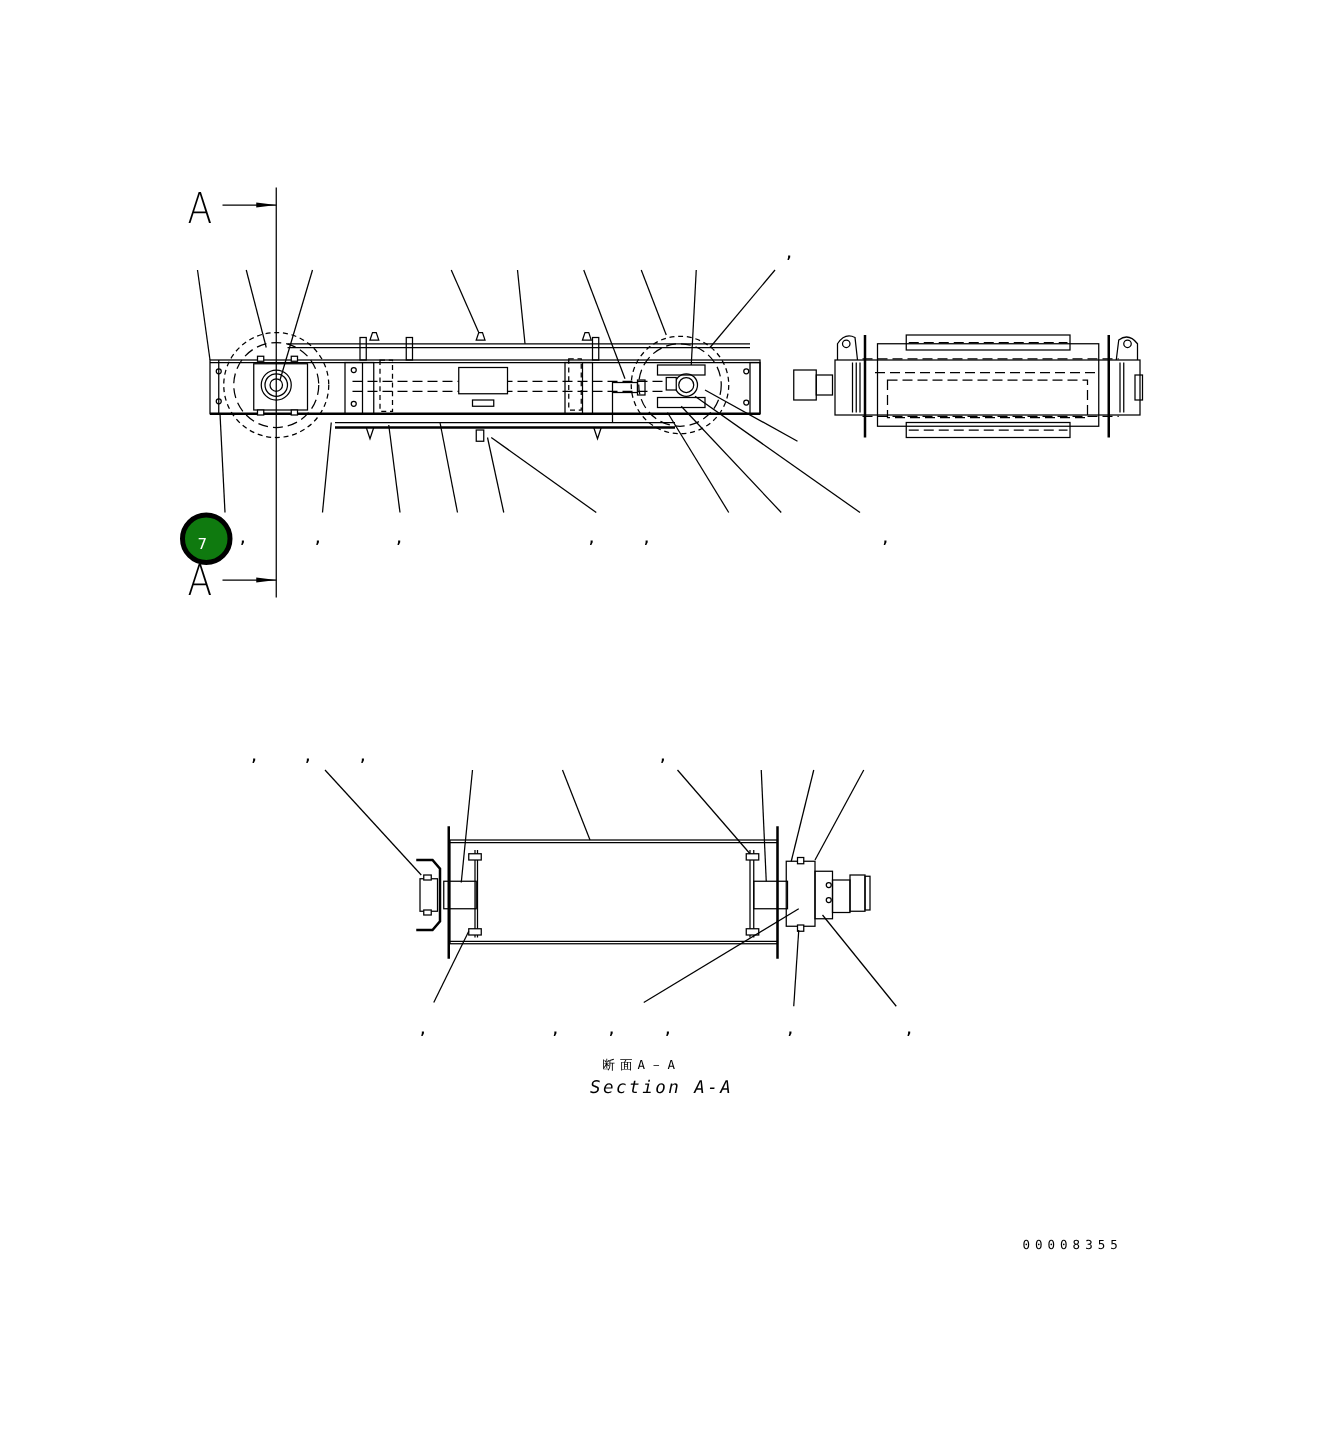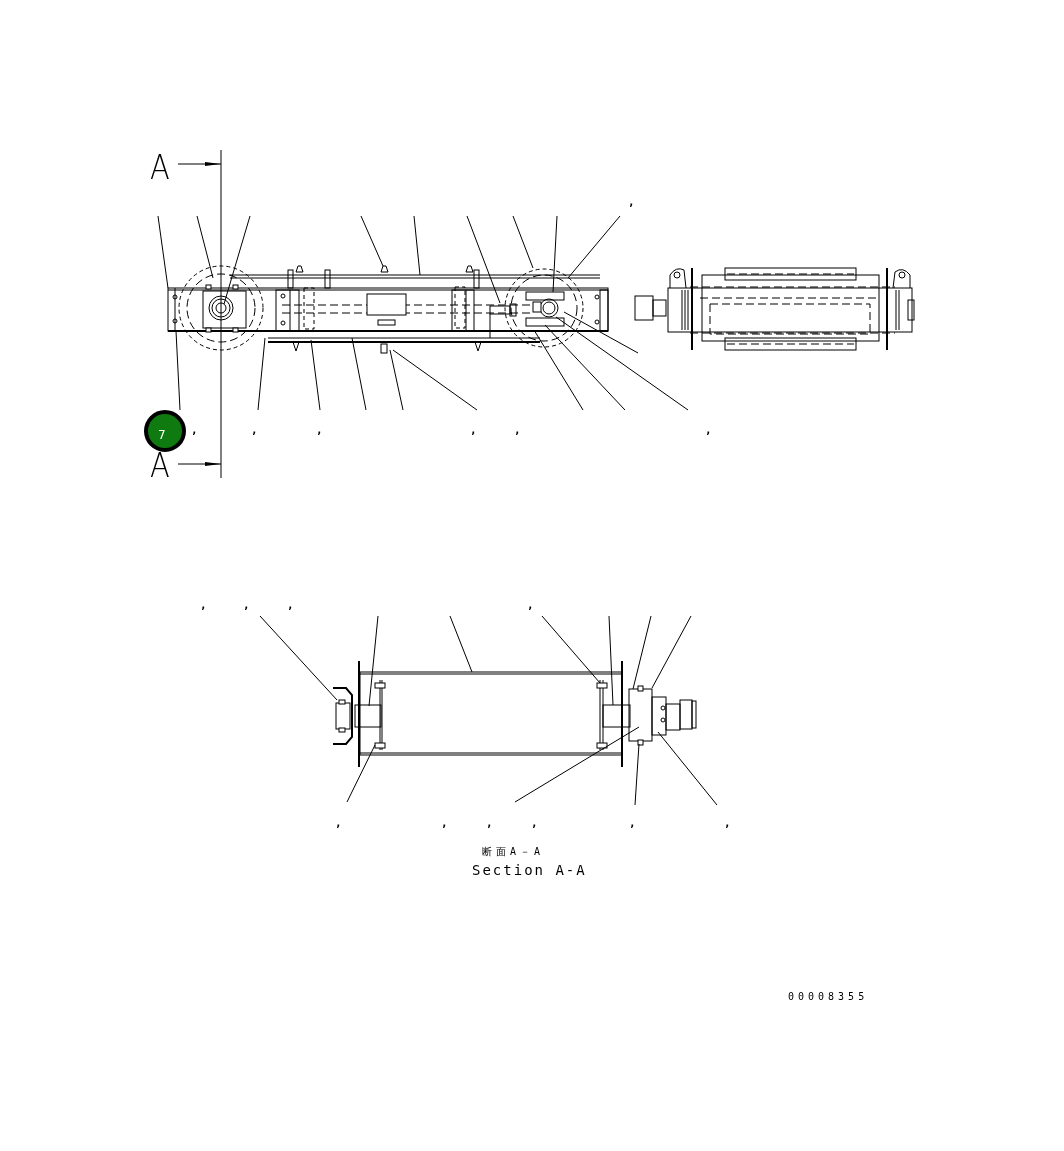--- a/index.html
+++ b/index.html
@@ -8,21 +8,21 @@
   svg.drawing { position: absolute; left: 0; top: 0; }
   .ln { stroke: #000; stroke-width: 1; fill: none; }
   .thk { stroke: #000; stroke-width: 2; fill: none; }
   .dash { stroke: #000; stroke-width: 1; fill: none; stroke-dasharray: 8 4; }
   .dash2 { stroke: #000; stroke-width: 1; fill: none; stroke-dasharray: 4 3; }
   .fillw { fill: #fff; stroke: #000; stroke-width: 1; }
   .lbl { position: absolute; font-family: "DejaVu Sans Mono", monospace; color: #000; white-space: nowrap; }
   .sec-letter { font-family: "DejaVu Sans", sans-serif; font-size: 34px; font-weight: 200; line-height: 1; transform: scaleX(0.85); transform-origin: left top; }
   .comma { font-size: 11px; font-weight: bold; }
   .caption-jp { font-size: 10px; letter-spacing: 4px; }
-  .caption-en { font-size: 14px; letter-spacing: 2px; }
+  .caption-en { font-size: 14px; letter-spacing: 2px; font-style: italic; }
   .docnum { font-size: 10px; letter-spacing: 4px; }
   .badge { position: absolute; left: 144px; top: 410px; width: 42px; height: 42px; border-radius: 50%;
            background: #0f7a0f; border: 4px solid #000; box-sizing: border-box; cursor: pointer; }
   .badge span { position: absolute; left: 10px; top: 14px; color: #fff; font-family: "DejaVu Sans", sans-serif; font-size: 12px; }
 </style>
 </head>
 <body>
 
 <svg class="drawing" width="1064" height="1151" viewBox="0 0 1064 1151" xmlns="http://www.w3.org/2000/svg">
 
@@ -230,13 +230,13 @@
 <div class="lbl comma" style="left:335px; top:817px;">,</div>
 <div class="lbl comma" style="left:441px; top:817px;">,</div>
 <div class="lbl comma" style="left:486px; top:817px;">,</div>
 <div class="lbl comma" style="left:531px; top:817px;">,</div>
 <div class="lbl comma" style="left:629px; top:817px;">,</div>
 <div class="lbl comma" style="left:724px; top:817px;">,</div>
 
 <div class="lbl caption-jp" style="left:482px; top:845px;">断面A－A</div>
 <div class="lbl caption-en" style="left:472px; top:862px;">Section A-A</div>
 
-<div class="lbl docnum" style="left:788px; top:991px;">00008355</div>
+<div class="lbl docnum" style="left:818px; top:991px;">00008355</div>
 
 </body></html>

